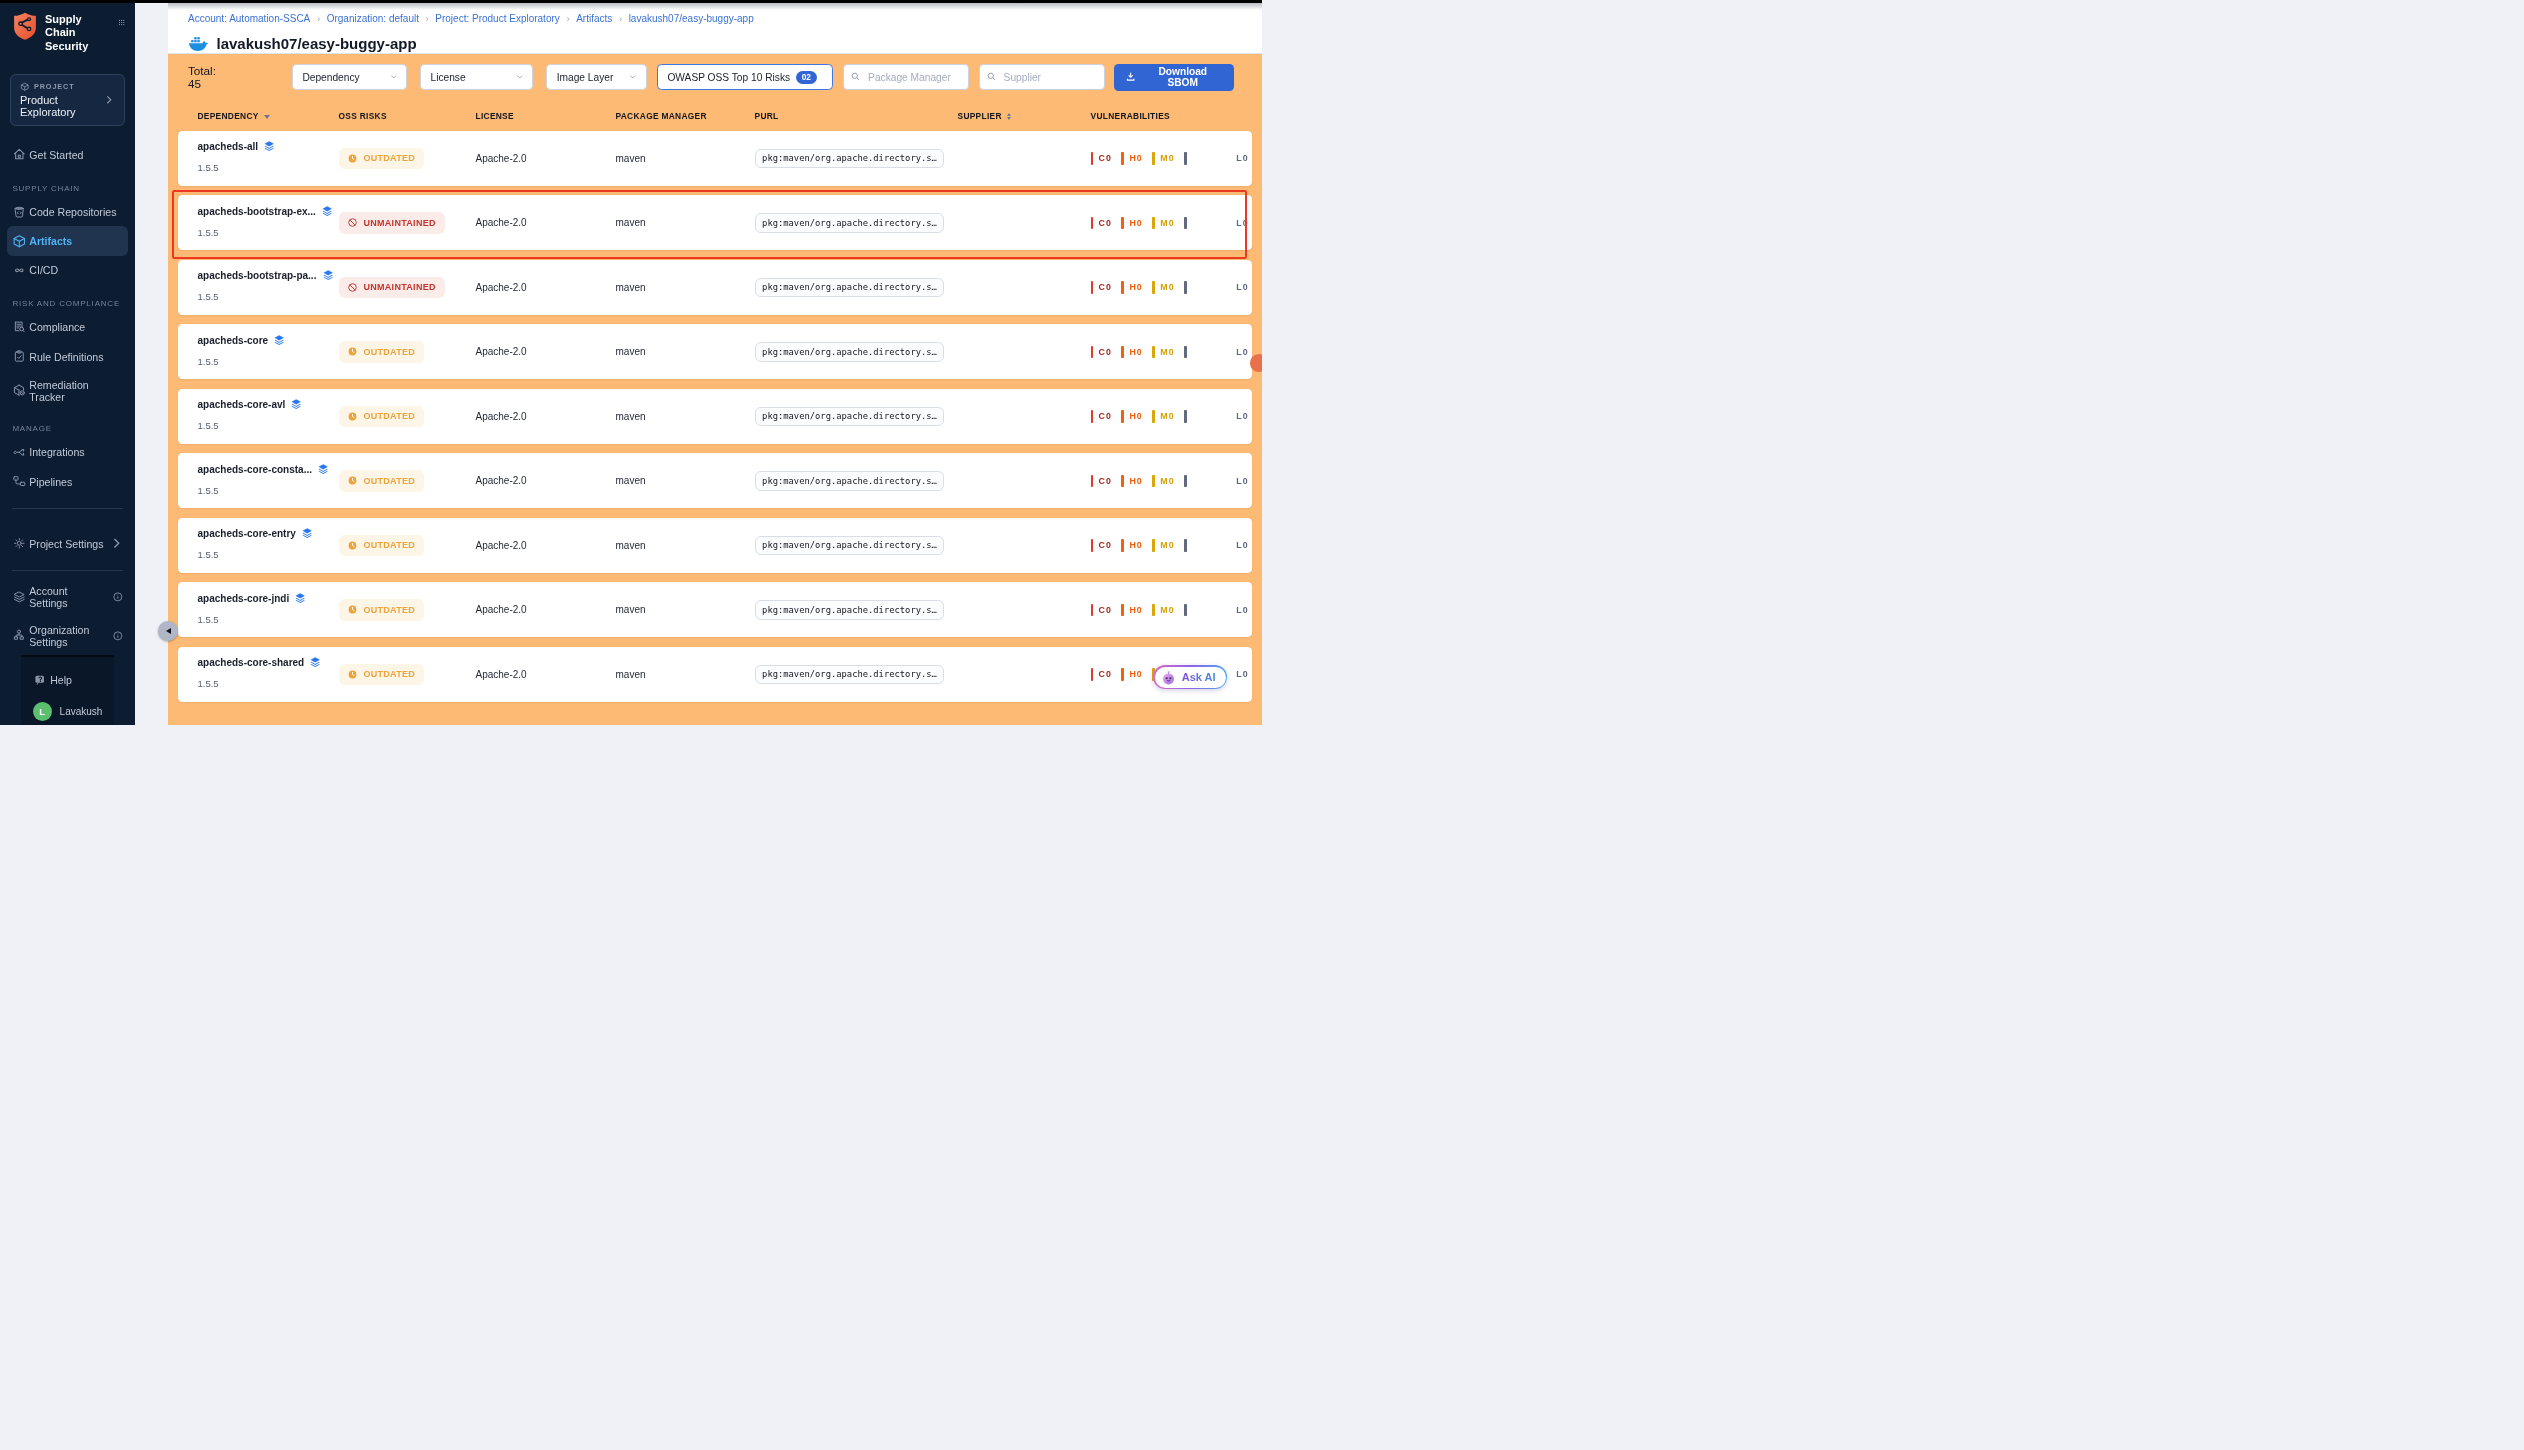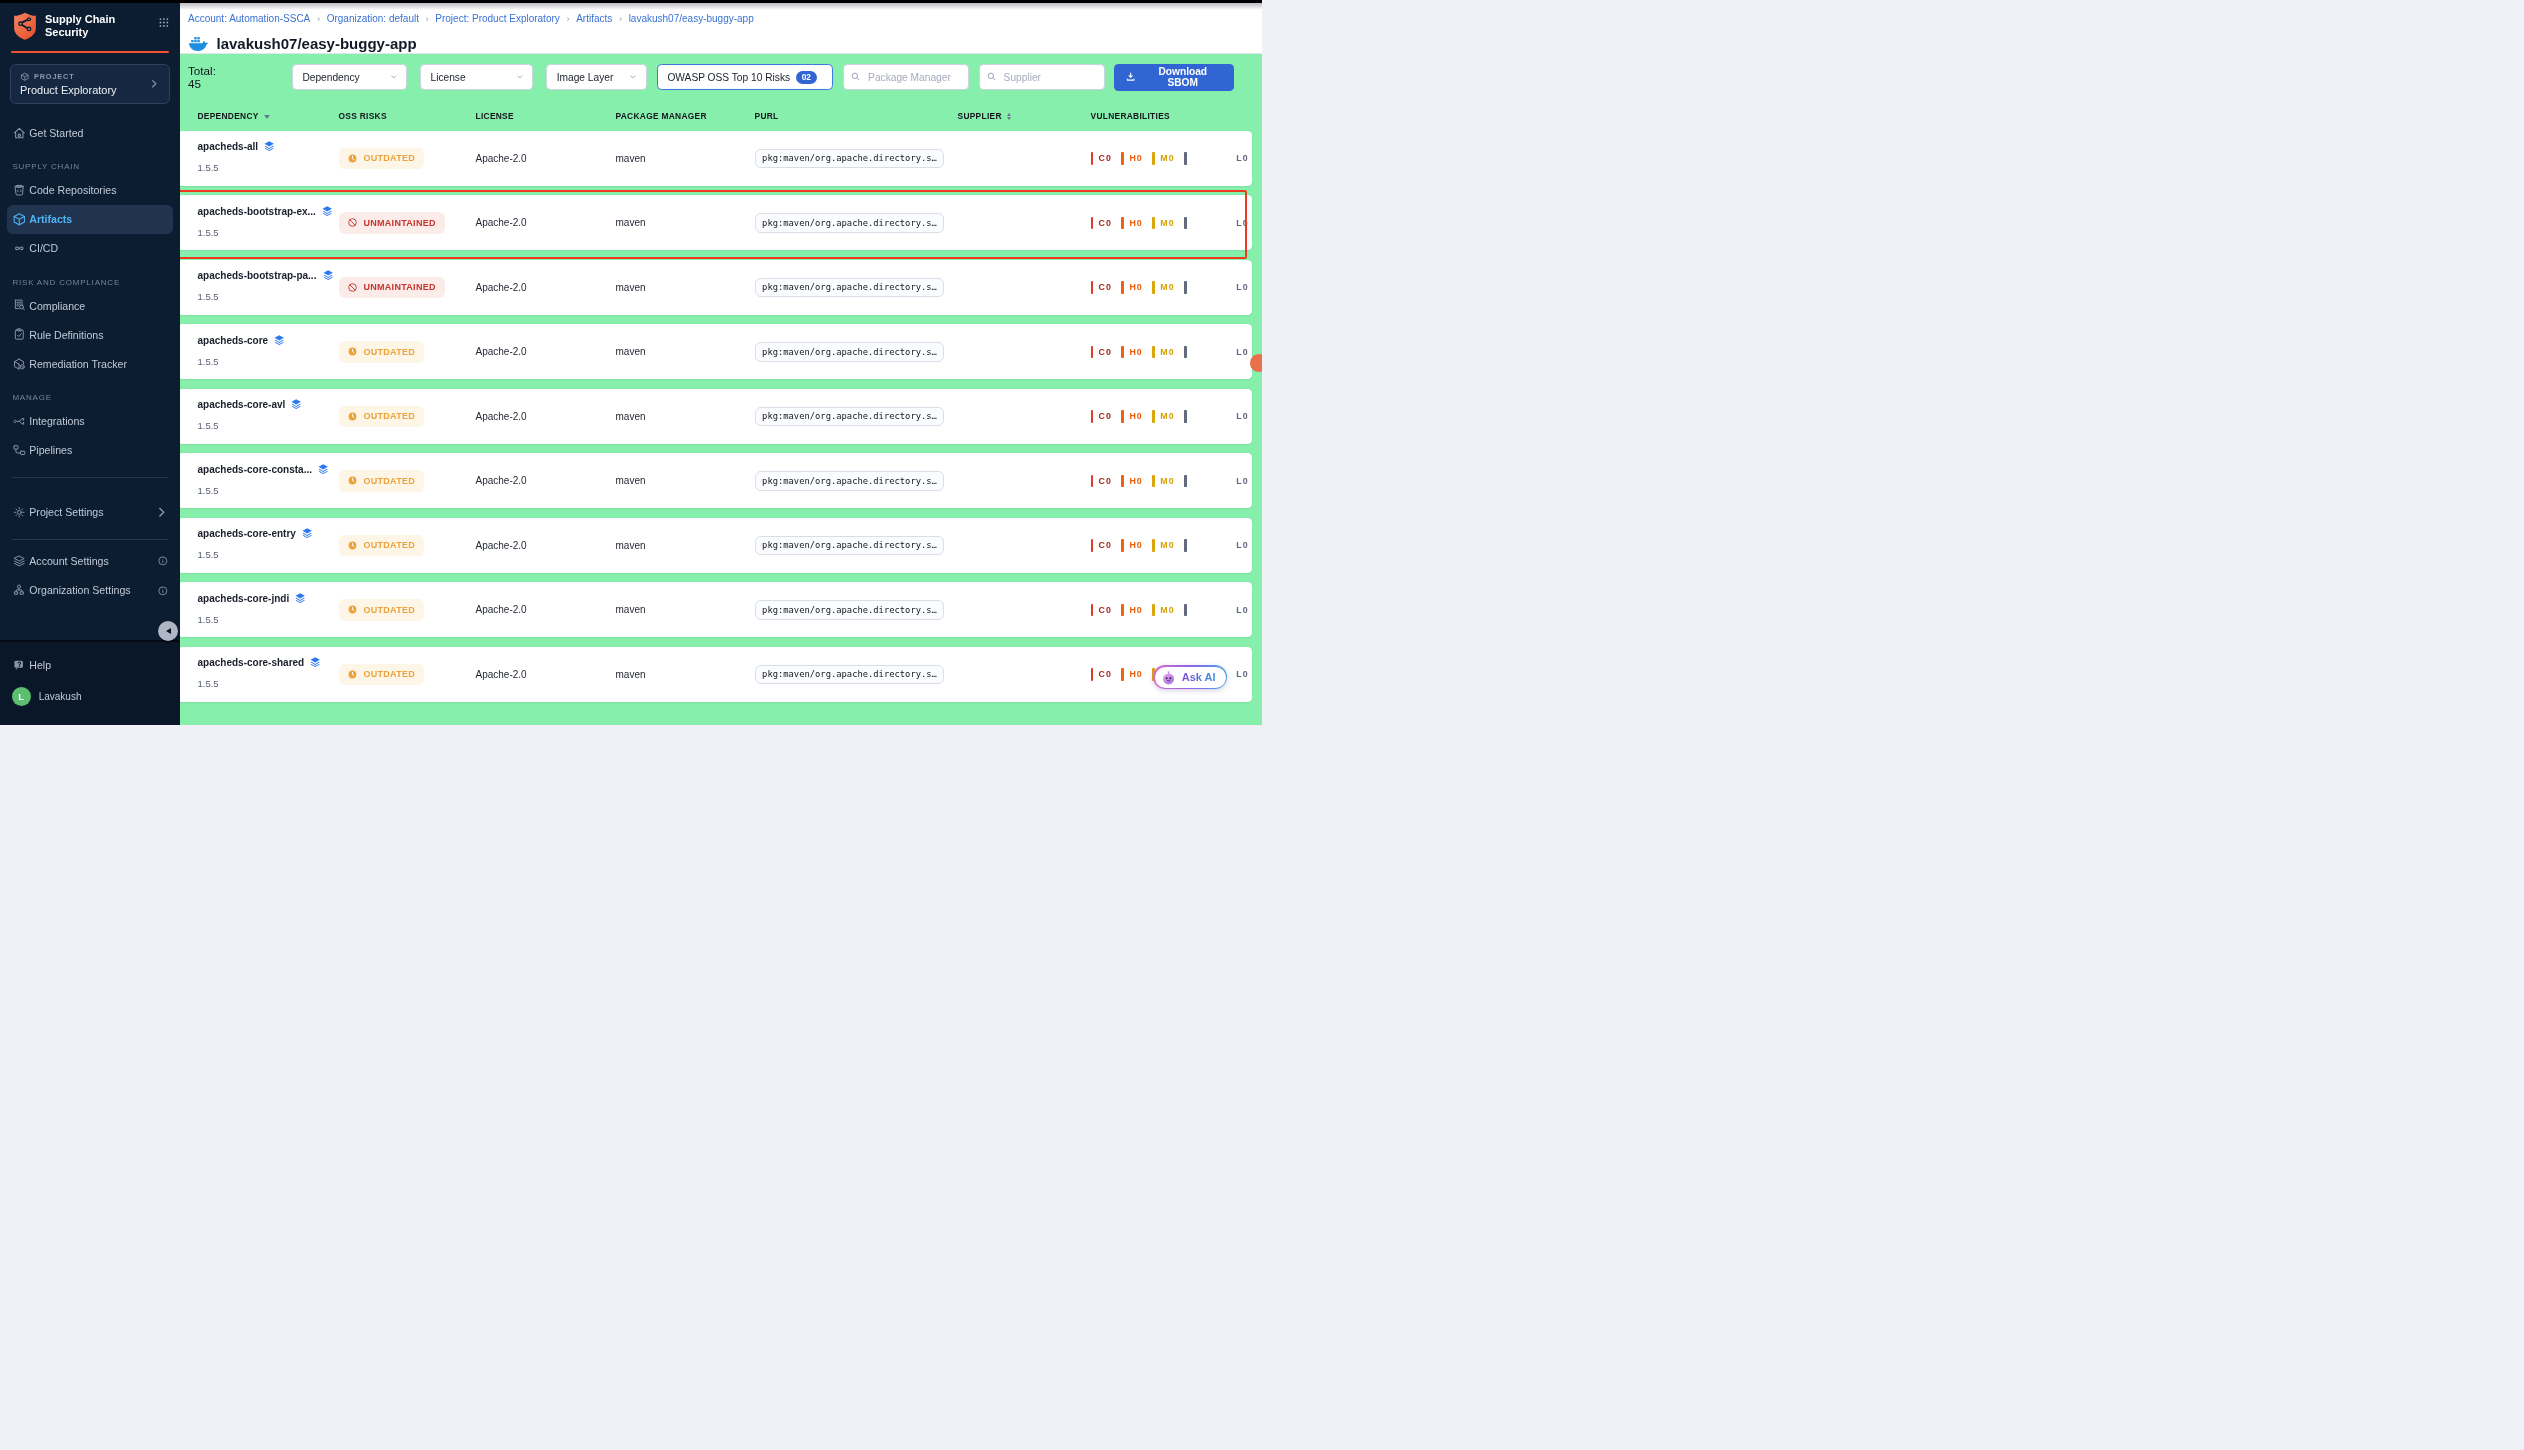--- a/index.html
+++ b/index.html
@@ -1,21 +1,21 @@
 <!DOCTYPE html>
 <html style="font-size:11.7px"><head>
 <meta charset="utf-8">
 <style>
   * { margin:0; padding:0; box-sizing:border-box; }
   html,body { width:1262px; height:725px; }
   body { font-family:"Liberation Sans", sans-serif; background:#EFF1F7; position:relative; overflow:hidden; }
   .topbar { position:absolute; top:0; left:0; right:0; height:2.9px; background:#000; z-index:60; }
 
   
-  .sidebar { position:absolute; left:0; top:0; bottom:0; width:180px; background:#0C1D31; color:#C2CAD8; display:flex; flex-direction:column; z-index:20; }
+  .sidebar { position:absolute; left:0; top:0; bottom:0; width:135px; background:#0C1D31; color:#C2CAD8; display:flex; flex-direction:column; z-index:20;align-items:center; }
   .logo-row { display:flex; align-items:flex-start; gap:7.3px; padding:11.7px 10.2px 5.8px 11.7px; }
   .logo-row svg.shield { width:26px; height:29px; flex:none; }
   .logo-title { font-size:11px; font-weight:700; color:#FFFFFF; line-height:1.2; padding-top:1.5px; }
   .grid-ic { margin-left:auto; margin-top:4.4px; color:#9AA4B6; cursor:pointer; }
   .brand-line { height:2.2px; background:#F4502F; margin:4.4px 11px 0 11px; border-radius:1.5px; }
   .project-card { margin:11px 10.2px 0 10.2px; background:#152741; border:0.7px solid #2E415E; border-radius:5.8px; padding:6.6px 8.8px; display:flex; align-items:center; cursor:pointer; }
   .pc-left { flex:1; }
   .pc-label { font-size:7.3px; letter-spacing:0.9px; color:#8E99AD; display:flex; align-items:center; gap:4.4px; font-weight:700; }
   .pc-name { font-size:11px; color:#EDF0F6; margin-top:2.9px; }
   .pc-chev { color:#8E99AD; }
@@ -30,21 +30,21 @@
   .nav-item .info-ic { margin-left:auto; width:11.7px; height:11.7px; color:#8A94A8; }
   .ps { margin-top:20.5px; }
   .side-bottom { margin-top:auto; background:#0A1728; border-top:2.2px solid #050B14; padding:8.8px 0 11.7px 0; }
   .user-row { display:flex; align-items:center; gap:8px; padding:7.3px 11.7px; cursor:pointer; }
   .avatar { width:19px; height:19px; border-radius:50%; background:#5CBE6F; color:#fff; font-size:9.5px; font-weight:700; display:flex; align-items:center; justify-content:center; }
   .user-name { font-size:10px; color:#C2CAD8; }
   .collapse-handle { position:absolute; left:158px; top:621px; width:20px; height:20px; border-radius:50%; background:#AFB6C6; z-index:40; cursor:pointer; display:flex; align-items:center; justify-content:center; box-shadow:0 0.7px 2.2px rgba(0,0,0,.3); }
   .collapse-handle i { width:0; height:0; border:3.7px solid transparent; border-right:5.1px solid #10131C; margin-left:-2.9px; }
 
   
-  .main { position:absolute; left:168px; top:0; right:0; bottom:0; background:#86efac; overflow:hidden; }
+  .main { position:absolute; left:168px; top:0; right:0; bottom:0; background:#fdba74; overflow:hidden; }
   .main::before { content:''; position:absolute; top:0; left:0; right:0; height:9.5px; background:linear-gradient(rgba(58,62,76,.5), rgba(58,62,76,0)); z-index:15; pointer-events:none; }
   .page-header { background:#fff; padding:13px 0 0 20px; border-bottom:0.7px solid #E0E4ED; }
   .bc { display:flex; align-items:center; font-size:10px; }
   .bc-item { color:#3A72D4; text-decoration:none; cursor:pointer; }
   .bc-wrap { display:flex; align-items:center; }
   .bc-wrap:last-child .bc-sep { display:none; }
   .bc-sep { color:#98A0B2; margin:0 6.6px; font-size:9.5px; }
   .title-row { display:flex; align-items:center; gap:8px; margin-top:9.5px; }
   .title-row svg { width:20.5px; height:19px; }
   .page-title { font-size:15px; font-weight:700; color:#121A28; }

